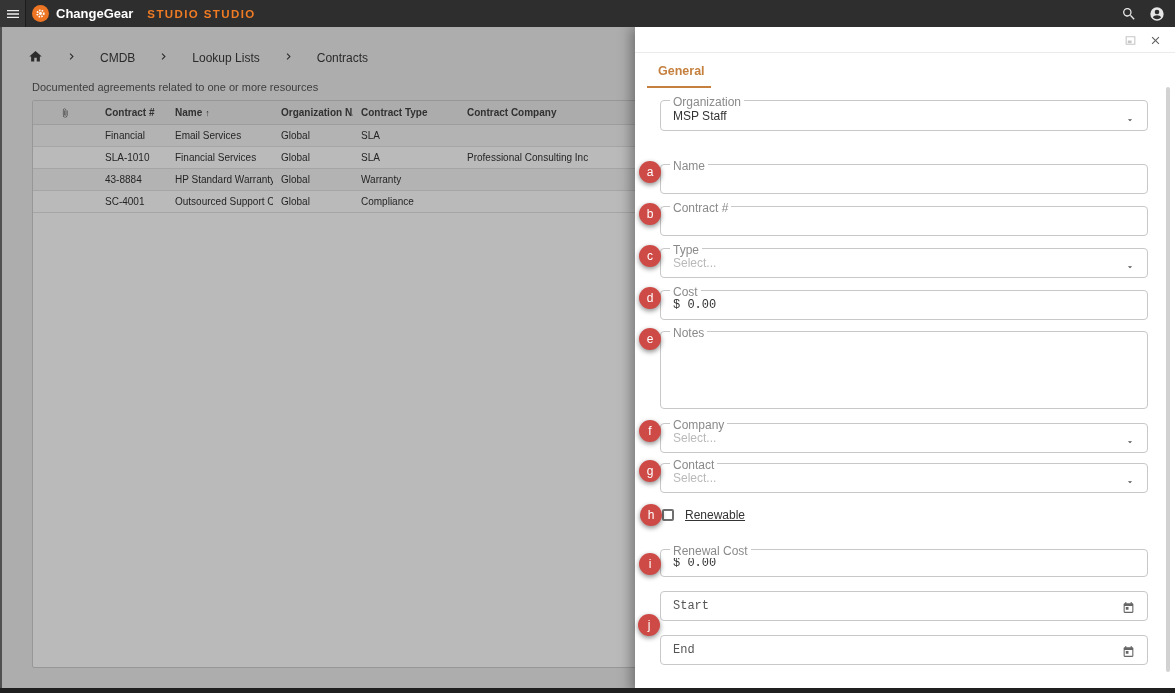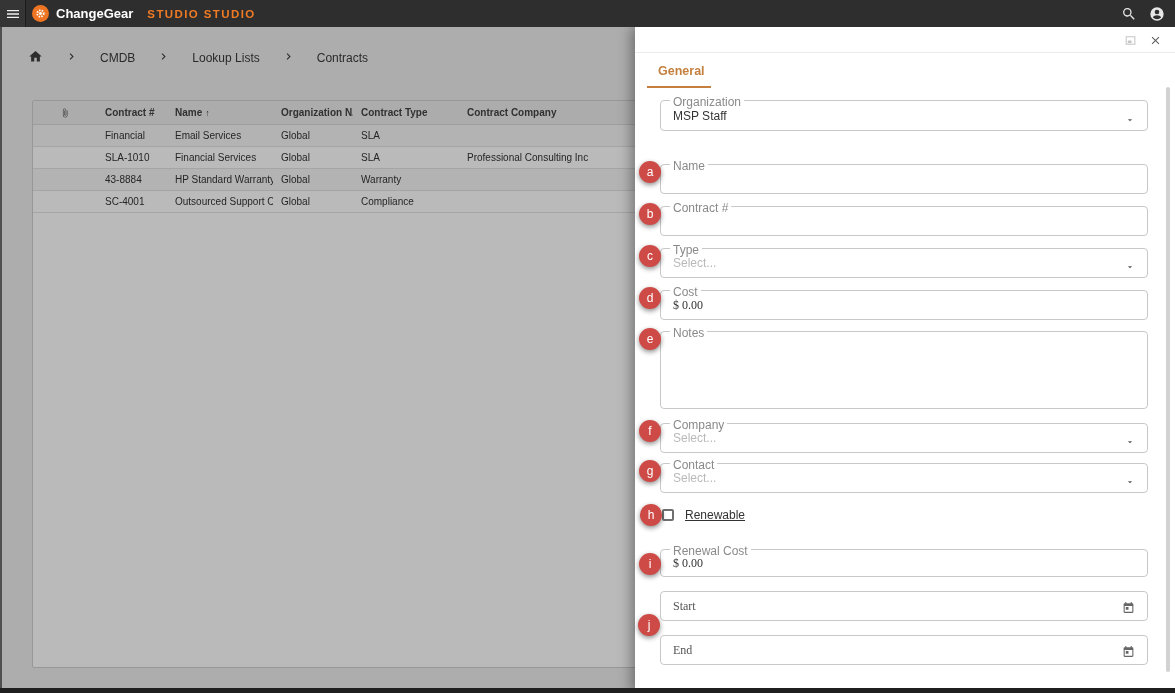--- a/index.html
+++ b/index.html
@@ -53,21 +53,21 @@
   .tab-general { display:inline-block; margin:11px 0 0 23px; font-size:12.5px; font-weight:bold; color:#c5803f; cursor:pointer; }
   .tab-underline { width:64px; height:2px; background:#c5803f; margin:7px 0 0 12px; }
   .panel-body { padding:12px 27px 0 25px; }
 
   .mfield { position:relative; border:1px solid #c8c8c8; border-radius:4px; height:30px; display:flex; align-items:center; padding:0 12px; background:#fff; }
   .flabel { position:absolute; top:-6px; left:9px; background:#fff; padding:0 3px; font-size:12px; color:#8a8a8a; white-space:nowrap; }
   .fvalue { font-size:12px; color:#333; }
   .fplaceholder { font-size:12px; color:#b9b9b9;text-align:center; }
   .caret { margin-left:auto; width:10px; height:10px; }
   .caret svg { width:10px; height:10px; fill:#555; }
-  .mfield input { border:none; outline:none; width:100%; font-size:12px; color:#333; font-family:Liberation Serif, serif; background:transparent; }
+  .mfield input { border:none; outline:none; width:100%; font-size:12px; color:#333; font-family:Liberation Mono, monospace; background:transparent; }
   .mfield input::placeholder { color:#555; }
   .mfield.notes { height:78px; align-items:flex-start; padding:8px 12px; }
   .mfield textarea { border:none; outline:none; resize:none; width:100%; height:100%; font-family:"Liberation Sans", sans-serif; font-size:12px; background:transparent; }
 
   .f-org { height:31px; margin-bottom:33px; }
   .f-name, .f-contract, .f-type, .f-cost { margin-bottom:12px; }
   .f-cost { margin-bottom:11px; }
   .f-notes { margin-bottom:14px; }
   .f-company { margin-bottom:10px; }
   .f-contact { margin-bottom:14px; }
@@ -138,20 +138,21 @@
       <span class="bc-chev"><svg viewBox="0 0 24 24" fill="#3d3d3d">
             <path d="M8.59 16.59 13.17 12 8.59 7.41 10 6l6 6-6 6z"></path>
           </svg></span>
       <span class="bc-item">Lookup Lists</span>
       <span class="bc-chev"><svg viewBox="0 0 24 24" fill="#3d3d3d">
             <path d="M8.59 16.59 13.17 12 8.59 7.41 10 6l6 6-6 6z"></path>
           </svg></span>
       <span class="bc-item">Contracts</span>
     </div>
 
+    <div class="list-desc">Documented agreements related to one or more resources</div>
 
     <div class="card">
       <table class="grid">
         <colgroup>
             <col class="c-att">
             <col class="c-num">
             <col class="c-name">
             <col class="c-org">
             <col class="c-type">
             <col>

